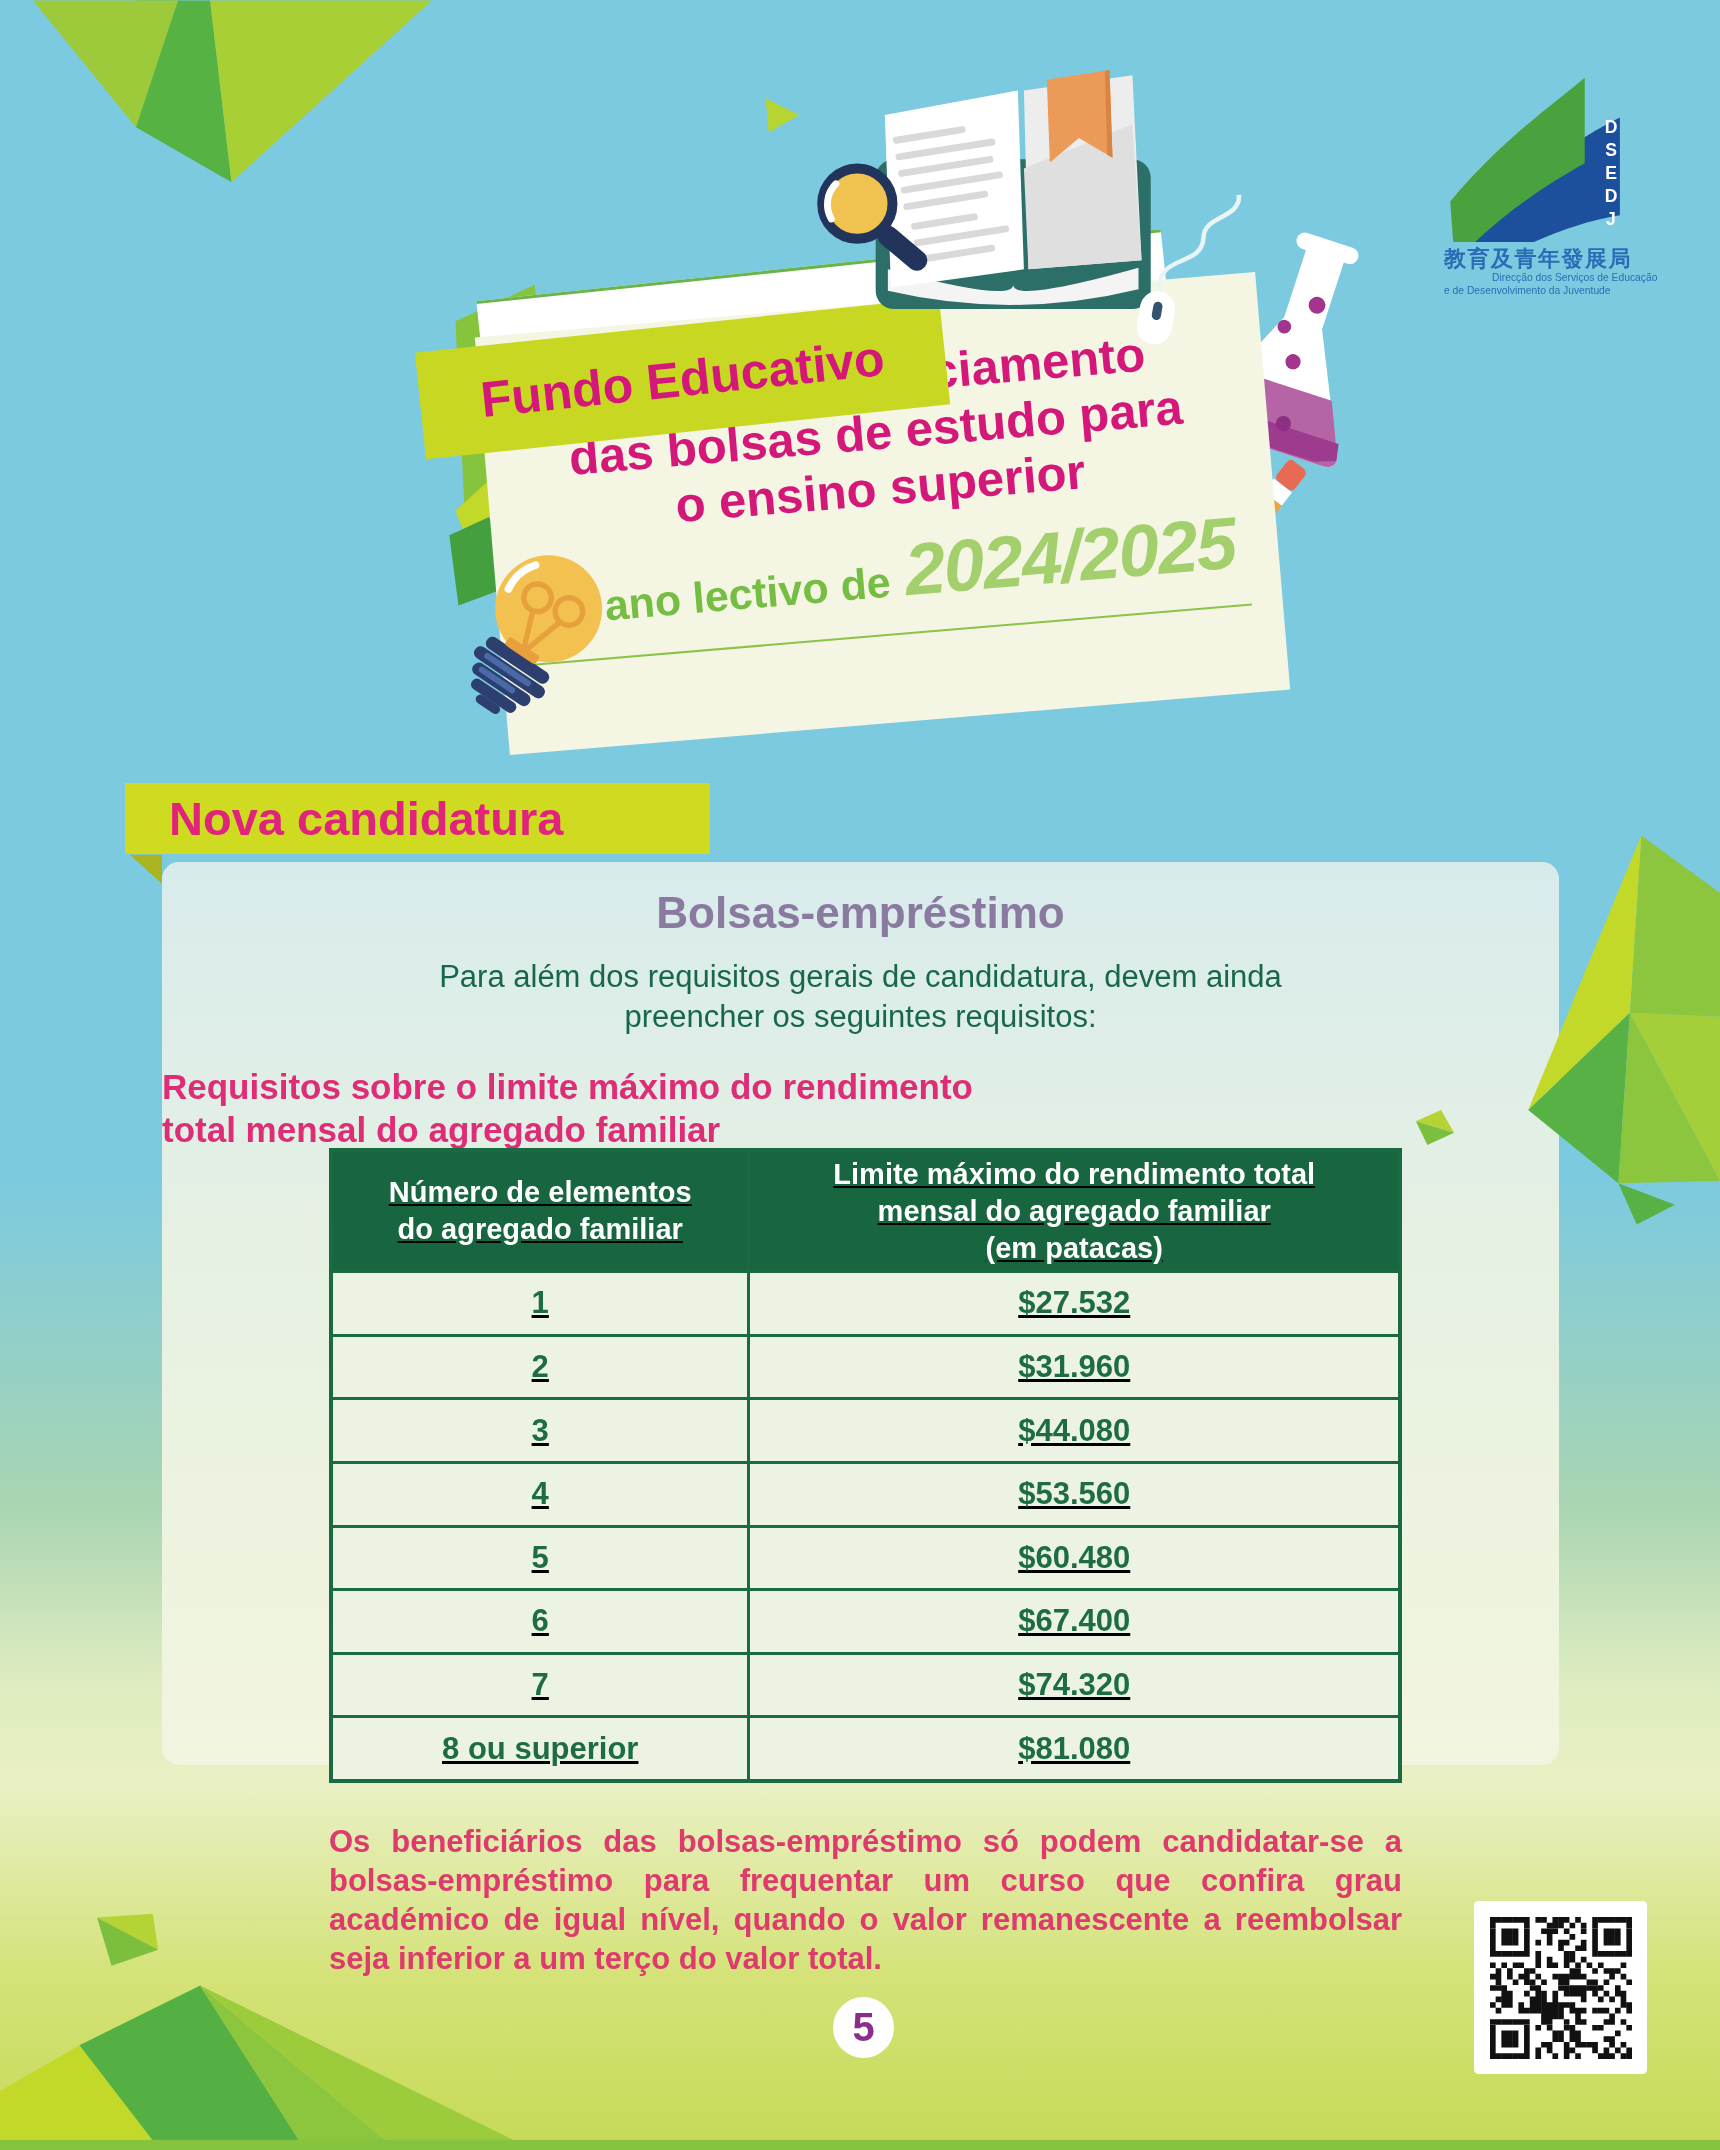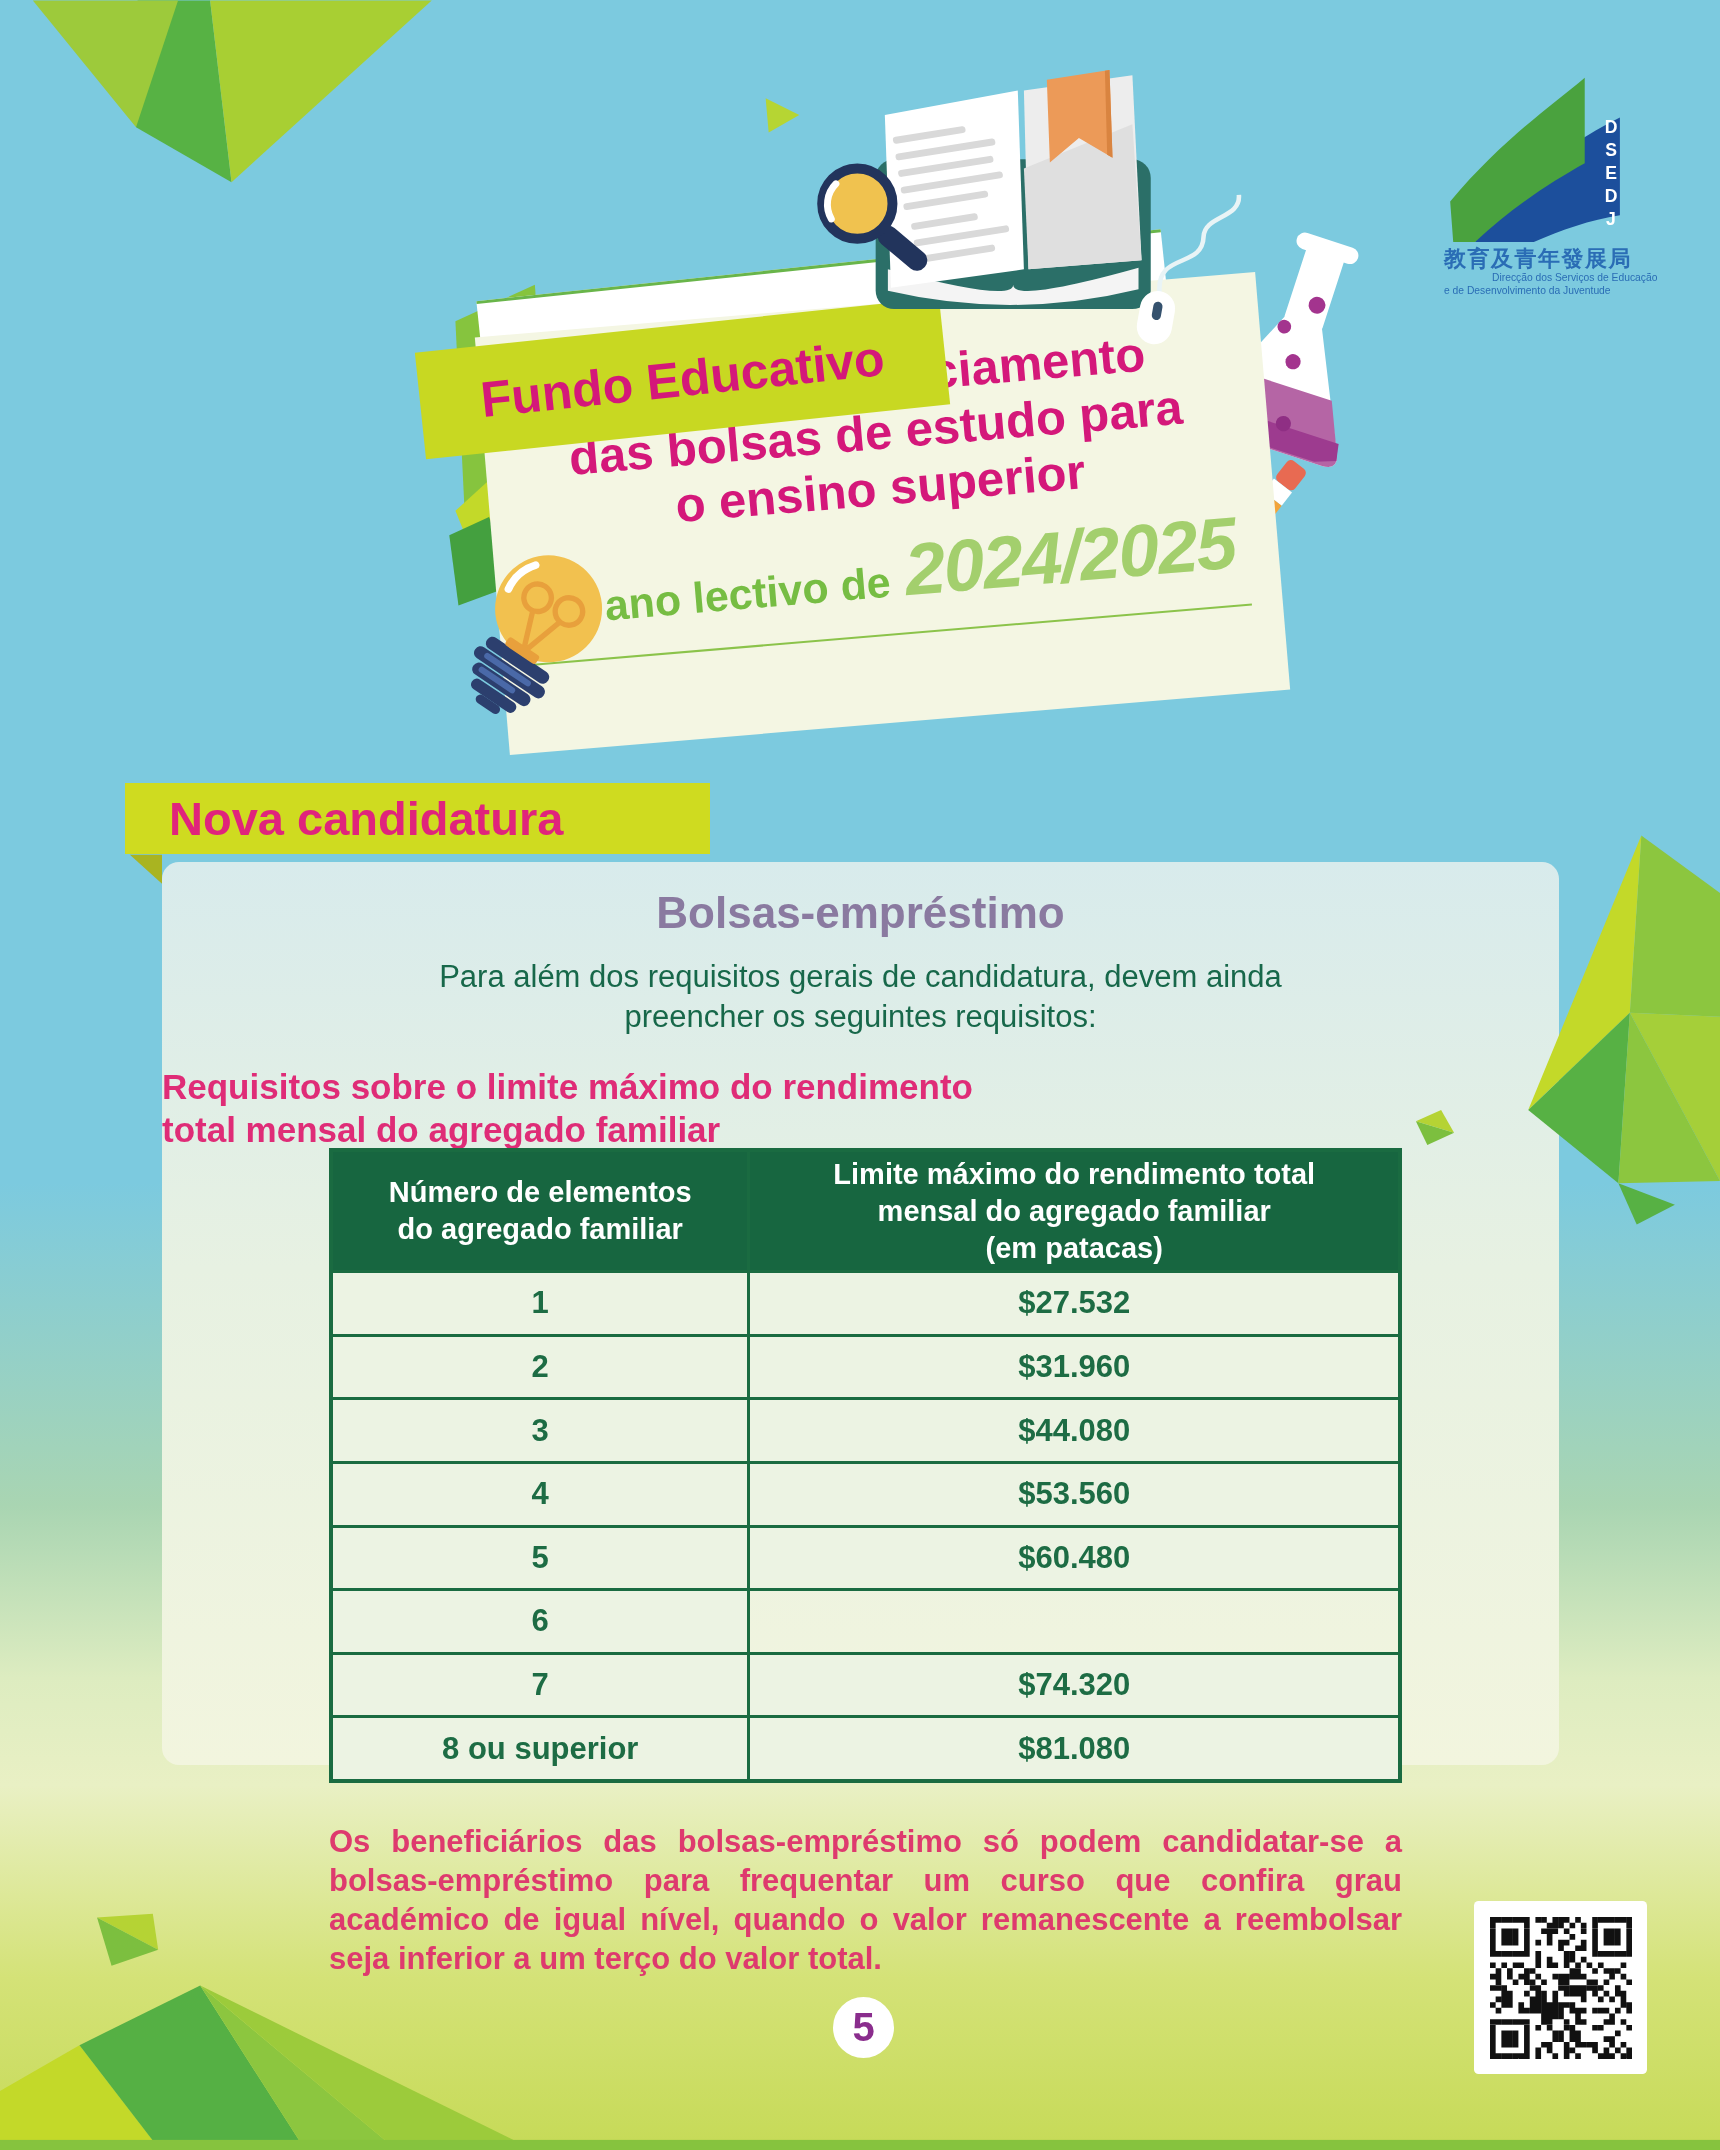--- a/index.html
+++ b/index.html
@@ -36,21 +36,21 @@
   .nova span{font-size:47px;font-weight:bold;color:#e0247c;padding-left:44px;white-space:nowrap;}
 
   
   .main-card{left:162px;top:862px;width:1397px;height:903px;border-radius:17px;z-index:7;
     background:linear-gradient(180deg,#d8ebec 0%,#e7f1e2 45%,#f2f5de 100%);}
   .bolsas-title{position:absolute;left:0;top:26px;width:100%;text-align:center;font-size:44px;font-weight:bold;color:#8a7aa0;}
   .intro{position:absolute;left:0;top:95px;width:100%;text-align:center;font-size:31px;line-height:40px;color:#17684a;}
   .pink-heading{position:absolute;left:0;top:203px;width:100%;text-align:left;font-size:35px;line-height:43px;font-weight:bold;color:#df2c77;}
 
   .tbl{position:absolute;left:167px;top:286px;width:1073px;height:635px;border:4.6px solid #1a6b41;box-sizing:border-box;display:flex;flex-direction:column;}
-  .tr{display:flex;flex:1;border-top:3.8px solid #1a6b41;}
+  .tr{display:flex;flex:1;border-top:3.8px solid #1a6b41;text-decoration:underline;}
   .tr.head{flex:none;height:118px;border-top:none;}
   .td,.th{box-sizing:border-box;display:flex;flex-direction:column;align-items:center;justify-content:center;}
   .c1{width:39.2%;border-right:3.8px solid #1a6b41;}
   .c2{width:60.8%;}
   .th{background:#176640;color:#ffffff;font-size:29px;font-weight:bold;line-height:37px;text-align:center;}
   .td{background:#ecf3e3;color:#1d6c44;font-size:31px;font-weight:bold;}
 
   .note{position:absolute;left:167px;top:960px;width:1073px;font-size:31px;line-height:39px;font-weight:bold;color:#de3a6e;text-align:justify;}
 
   
@@ -233,20 +233,21 @@
           <div class="td c1">3</div>
           <div class="td c2">$44.080</div>
         </div><div class="tr">
           <div class="td c1">4</div>
           <div class="td c2">$53.560</div>
         </div><div class="tr">
           <div class="td c1">5</div>
           <div class="td c2">$60.480</div>
         </div><div class="tr">
           <div class="td c1">6</div>
+          <div class="td c2">$67.400</div>
         </div><div class="tr">
           <div class="td c1">7</div>
           <div class="td c2">$74.320</div>
         </div><div class="tr">
           <div class="td c1">8 ou superior</div>
           <div class="td c2">$81.080</div>
         </div></div>
   </div>
 
   <div class="note">Os beneficiários das bolsas-empréstimo só podem candidatar-se a bolsas-empréstimo para frequentar um curso que confira grau académico de igual nível, quando o valor remanescente a reembolsar seja inferior a um terço do valor total.</div>

